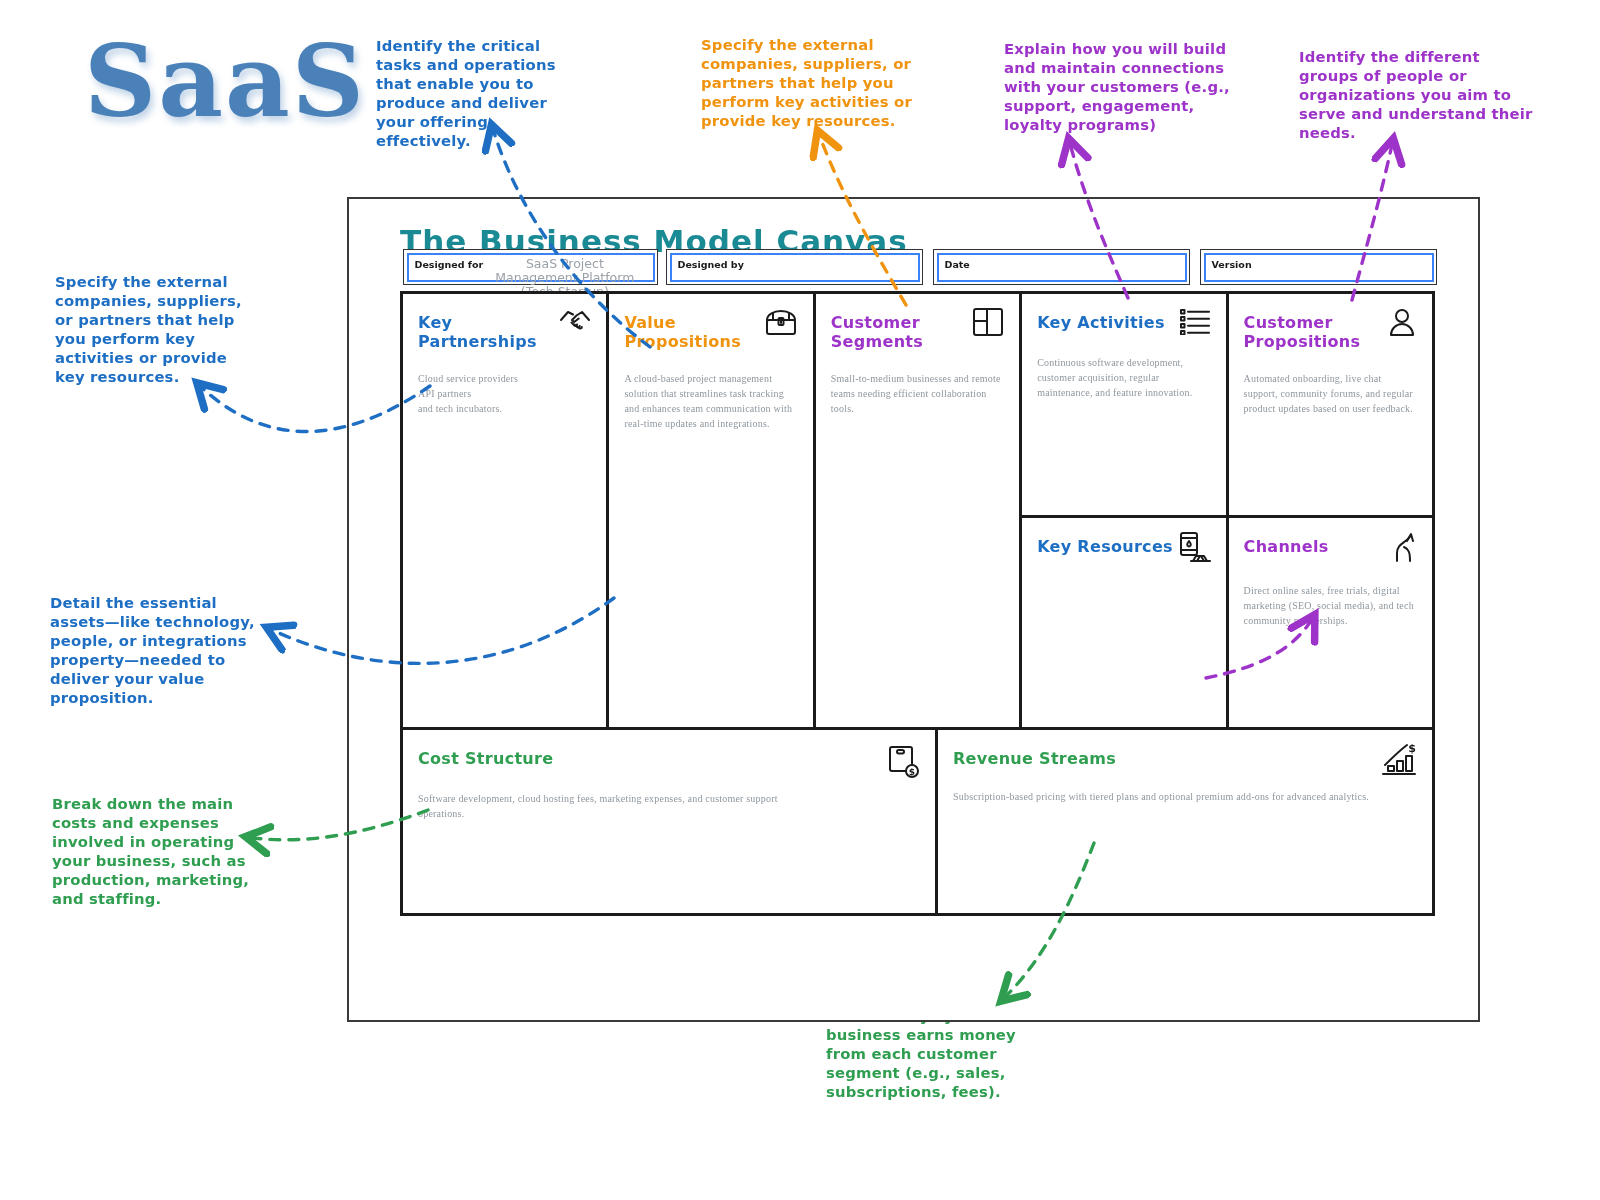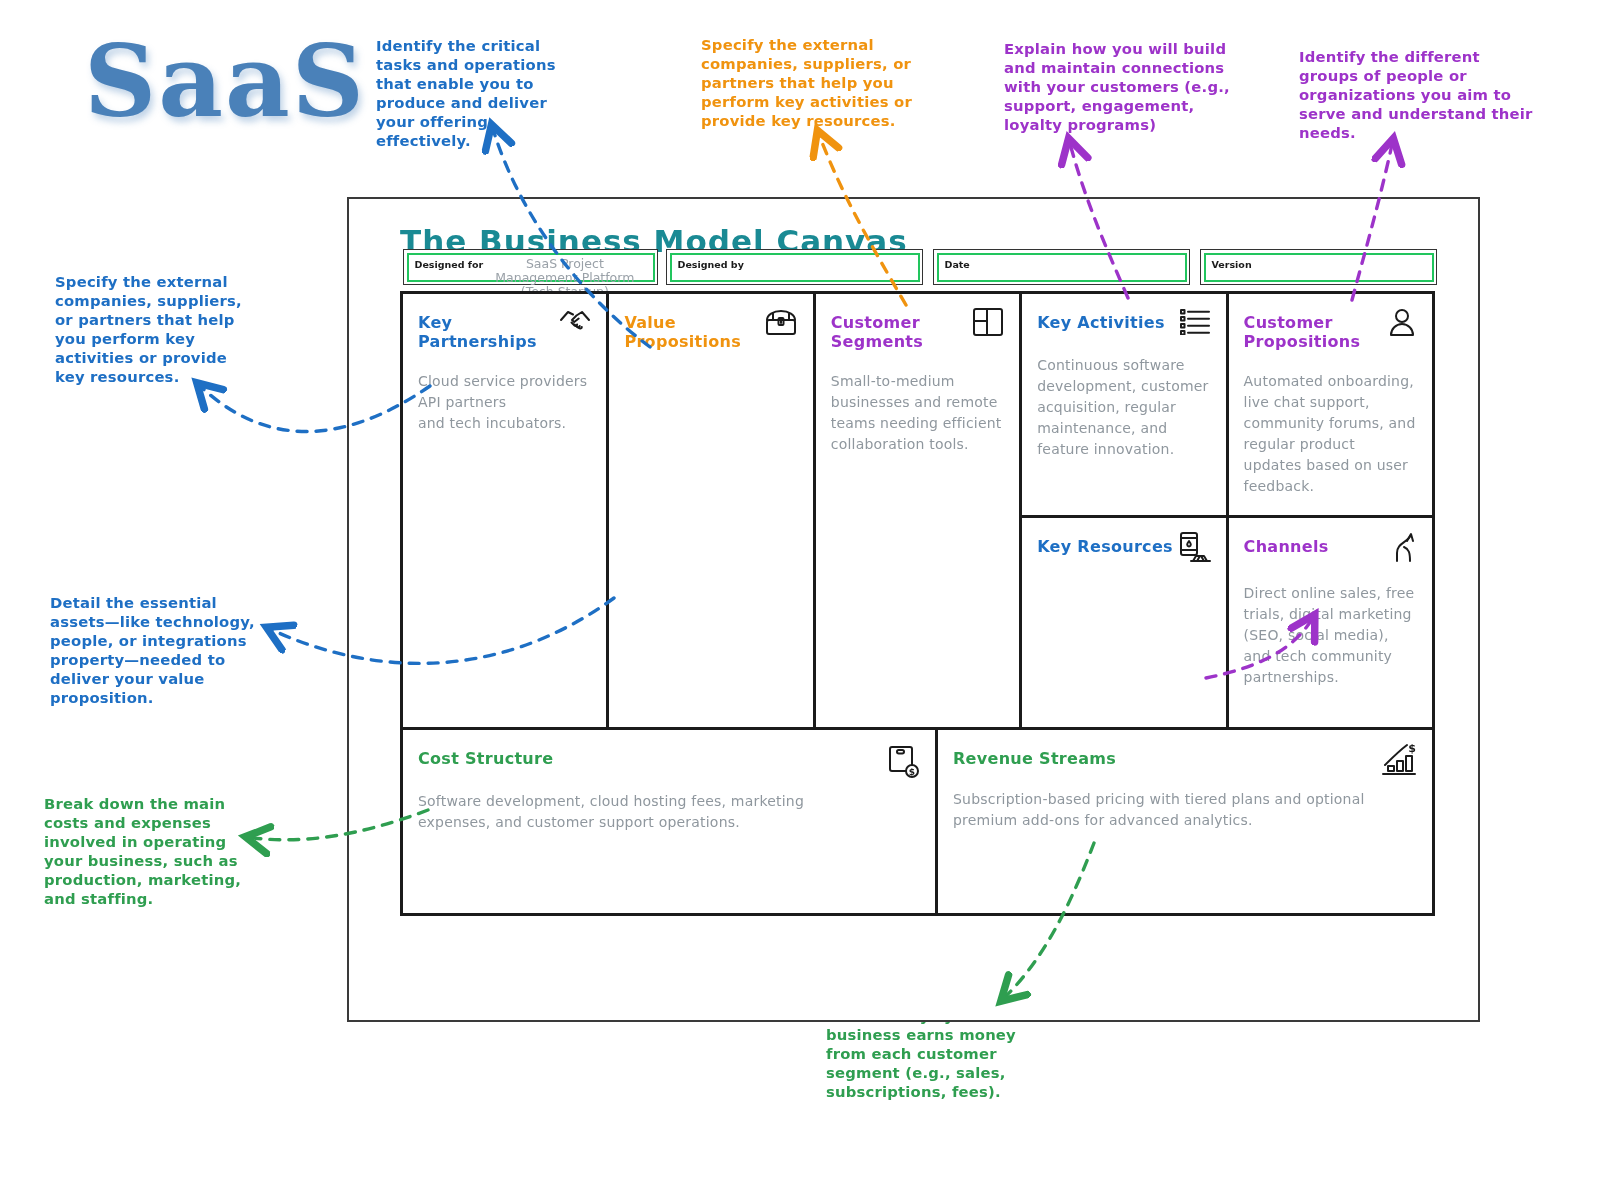--- a/index.html
+++ b/index.html
@@ -18,35 +18,35 @@
   .orange { color:#f0930f; }
   .purple { color:#9d33c9; }
   .green  { color:#2f9e50; }
 
   .n-keyact   { left:376px; top:37px;  width:205px; }
   .n-valprop  { left:701px; top:36px;  width:245px; }
   .n-custrel  { left:1004px; top:40px; width:242px; }
   .n-custseg  { left:1299px; top:48px; width:238px; }
   .n-keypart  { left:55px;  top:273px; width:195px; }
   .n-keyres   { left:50px;  top:594px; width:215px; }
-  .n-cost     { left:44px;  top:795px; width:205px; }
+  .n-cost     { left:52px;  top:795px; width:205px; }
   .n-chan     { left:1243px; top:528px; width:192px; }
   .n-rev      { left:826px; top:1007px; width:218px; }
 
   
   .frame { left:347px; top:197px; width:1133px; height:825px;
            border:2px solid #3a3a3a; background:#fff; }
 
   .bmc-title { left:400px; top:223px; font-size:31px; font-weight:700;
                color:#1a8a94; letter-spacing:1px; }
 
   
   .meta-field { top:249px; height:36px; border:1.5px solid #333; padding:2.5px;
                 background:#fff; }
-  .meta-inner { border:2px solid #22c55e; width:100%; height:100%;
+  .meta-inner { border:2px solid #3b82f6; width:100%; height:100%;
                 display:flex; align-items:flex-start; padding:2px 6px; }
   .meta-label { font-size:9.5px; font-weight:700; color:#1b1b1b; white-space:nowrap;
                 padding-top:2px; }
   .meta-value { flex:1; text-align:center; font-size:12.5px; color:#9aa1a8;
                 line-height:1.15; }
   .f-designed-for { left:403px; width:255px; }
   .f-designed-by  { left:666px; width:257px; }
   .f-date         { left:933px; width:257px; }
   .f-version      { left:1200px; width:237px; }
 
@@ -54,22 +54,22 @@
   .canvas { left:400px; top:291px; width:1035px; background:#1b1b1b;
             border:3px solid #1b1b1b; }
   .top-grid { display:grid; grid-template-columns:repeat(5,1fr);
               grid-template-rows:221px 209px; gap:3px; }
   .bot-grid { display:grid; grid-template-columns:532px 1fr; gap:3px;
               height:183px; margin-top:3px; }
   .cell { background:#fff; padding:13px 15px; overflow:hidden; }
   .span2 { grid-row:1 / span 2; }
   .cell-head { display:flex; justify-content:space-between; align-items:flex-start; }
   .cell-title { font-size:16px; font-weight:700; letter-spacing:.3px; padding-top:6px; }
-  .cell-body { margin-top:20px; font-size:14px; line-height:1.5; color:#8f979e;
-               letter-spacing:.2px; white-space:pre-line; }
+  .cell-body { margin-top:20px; font-size:10px; line-height:1.5; color:#8f979e;
+               letter-spacing:.2px; white-space:pre-line;font-family:Liberation Serif, serif; }
   .bot-grid .cell-body { margin-top:12px; }
   .bw-cost { max-width:395px; }
   .bw-rev  { max-width:425px; }
   .icon { stroke:#1b1b1b; fill:none; stroke-width:2; stroke-linecap:round;
           stroke-linejoin:round; flex:0 0 auto; }
 
   
   .overlay { left:0; top:0; width:1600px; height:1200px; pointer-events:none; }
   .dash { fill:none; stroke-width:3.4; stroke-linecap:round; stroke-dasharray:10 9; }
   .s-blue{stroke:#1e6fc4} .s-orange{stroke:#f0930f} .s-purple{stroke:#9d33c9}
@@ -159,20 +159,21 @@
         <span class="cell-title orange">Value Propositions</span>
         <svg class="icon" width="34" height="30" viewBox="0 0 34 30">
           <path d="M3 13 a14 9 0 0 1 28 0"></path>
           <rect x="3" y="13" width="28" height="14" rx="2"></rect>
           <line x1="9" y1="6.5" x2="9" y2="13"></line>
             <line x1="25" y1="6.5" x2="25" y2="13"></line>
           <rect x="14.5" y="11" width="5" height="7" rx="1"></rect>
           <line x1="17" y1="14" x2="17" y2="16"></line>
         </svg>
       </div>
+      <div class="cell-body">A cloud-based project management solution that streamlines task tracking and enhances team communication with real-time updates and integrations.</div>
     </div>
 
     <div class="cell">
       <div class="cell-head">
         <span class="cell-title purple">Customer Propositions</span>
         <svg class="icon" width="30" height="30" viewBox="0 0 30 30">
           <circle cx="15" cy="9" r="6"></circle>
           <path d="M4 28 a11 11 0 0 1 22 0 z"></path>
         </svg>
       </div>

